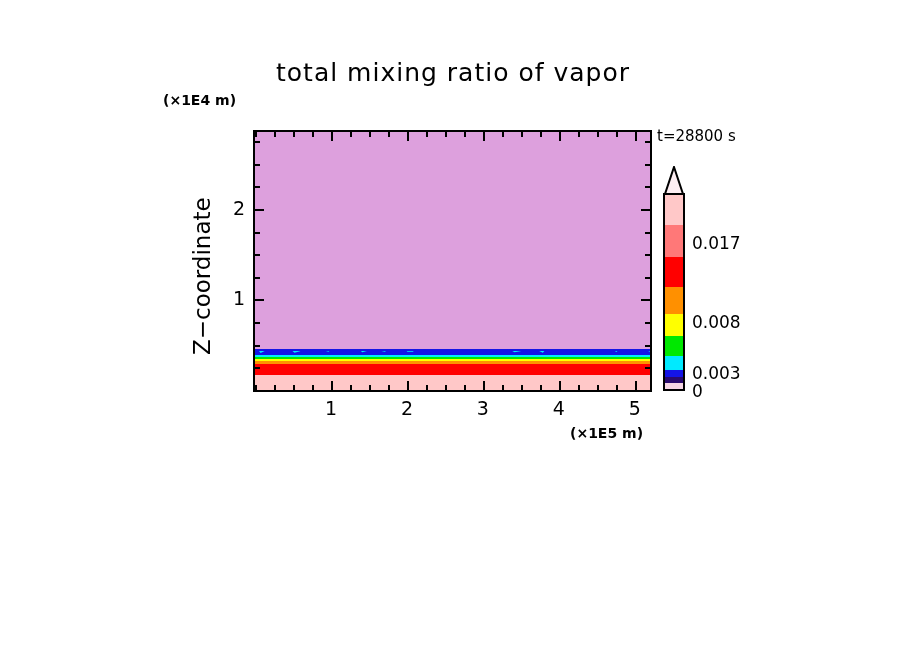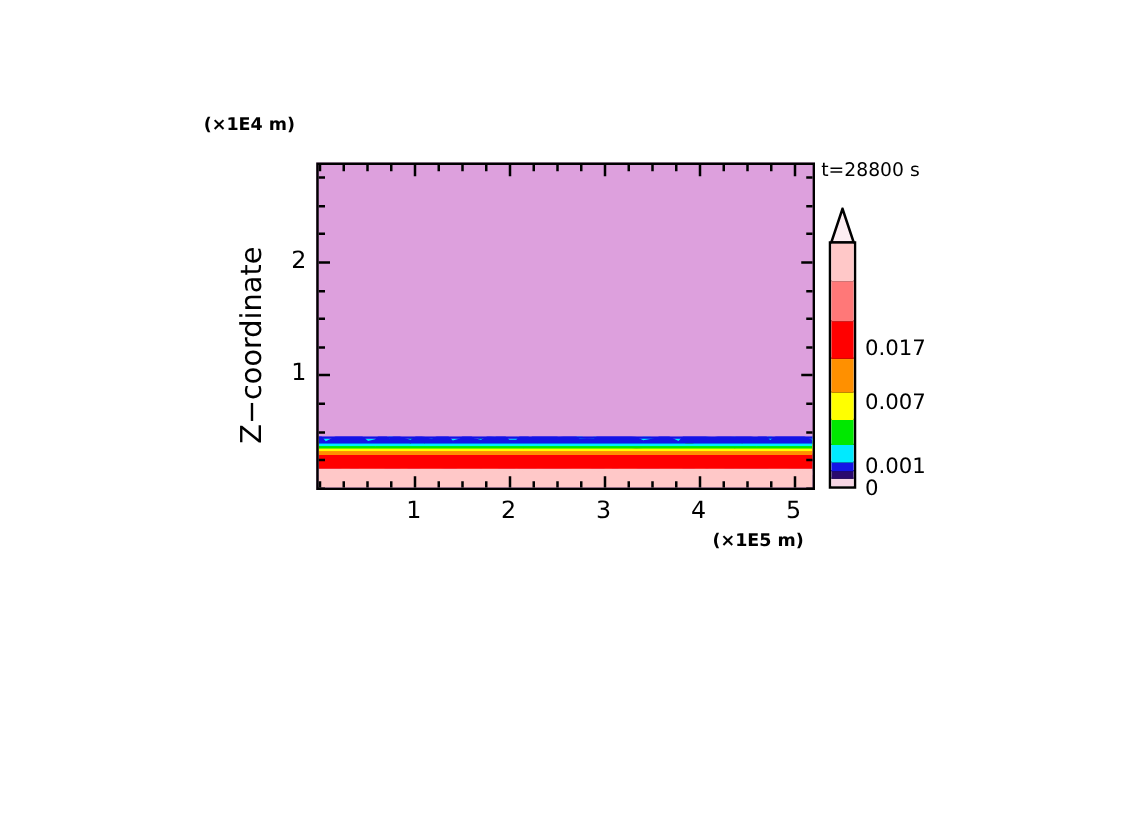--- a/index.html
+++ b/index.html
@@ -74,20 +74,21 @@
   .cblabel{
     position:absolute;font-size:17px;color:#000;white-space:nowrap;
     left:692px;
   }
 </style>
 </head>
 <body>
 
 <div class="fig">
 
+  <div id="chart-title">total mixing ratio of vapor</div>
 
   <div id="y-unit-label">(×1E4 m)</div>
 
   <div id="time-annotation">t=28800 s</div>
 
   <div id="plot-frame">
     <div id="field-layers">
         <div class="layer" style="background: rgb(255, 200, 200); top: 242.611px; height: 15.3895px;"></div>
         <svg width="395" height="8" style="position: absolute; left: 0px; top: 239.611px;">
           <path d="M0,8 L0.0,4.4 L5.6,3.5 L11.3,5.3 L16.9,3.2 L22.6,0.7 L28.2,5.3 L33.9,1.5 L39.5,0.3 L45.1,2.5 L50.8,1.8 L56.4,4.7 L62.1,5.2 L67.7,0.6 L73.4,4.4 L79.0,4.2 L84.6,0.4 L90.3,2.0 L95.9,1.8 L101.6,3.6 L107.2,5.8 L112.9,0.5 L118.5,0.9 L124.1,0.5 L129.8,2.9 L135.4,0.6 L141.1,0.5 L146.7,5.5 L152.4,5.3 L158.0,2.4 L163.6,4.7 L169.3,5.5 L174.9,2.5 L180.6,3.1 L186.2,3.7 L191.9,3.5 L197.5,3.1 L203.1,2.4 L208.8,1.7 L214.4,1.2 L220.1,4.0 L225.7,5.8 L231.4,0.0 L237.0,5.2 L242.6,0.3 L248.3,2.0 L253.9,2.3 L259.6,5.5 L265.2,3.6 L270.9,3.9 L276.5,0.1 L282.1,1.4 L287.8,0.5 L293.4,4.4 L299.1,3.8 L304.7,0.6 L310.4,3.1 L316.0,1.4 L321.6,0.7 L327.3,4.7 L332.9,2.7 L338.6,3.3 L344.2,5.5 L349.9,4.0 L355.5,4.8 L361.1,2.1 L366.8,2.1 L372.4,1.9 L378.1,3.1 L383.7,5.3 L389.4,2.9 L395.0,4.9 L395,8 Z" fill="#ffc8c8"></path>
@@ -211,19 +212,19 @@
       <div class="cb-band" style="background: rgb(20, 20, 230); height: 7px; bottom: 12px; border-top: 1px solid rgb(0, 0, 0);"></div>
       <div class="cb-band" style="background: rgb(0, 234, 255); height: 14px; bottom: 19px; border-top: 1px solid rgb(0, 0, 0);"></div>
       <div class="cb-band" style="background: rgb(0, 232, 0); height: 20px; bottom: 33px; border-top: 1px solid rgb(0, 0, 0);"></div>
       <div class="cb-band" style="background: rgb(255, 255, 0); height: 22px; bottom: 53px; border-top: 1px solid rgb(0, 0, 0);"></div>
       <div class="cb-band" style="background: rgb(255, 144, 0); height: 27px; bottom: 75px; border-top: 1px solid rgb(0, 0, 0);"></div>
       <div class="cb-band" style="background: rgb(255, 0, 0); height: 30px; bottom: 102px; border-top: 1px solid rgb(0, 0, 0);"></div>
       <div class="cb-band" style="background: rgb(255, 120, 120); height: 32px; bottom: 132px; border-top: 1px solid rgb(0, 0, 0);"></div>
       <div class="cb-band" style="background: rgb(255, 200, 200); height: 34px; bottom: 164px; border-top: 1px solid rgb(0, 0, 0);"></div>
     </div>
   <div id="colorbar-labels">
-      <div class="cblabel" style="top: 233px; margin-top: 36px;">0.017</div>
-      <div class="cblabel" style="top: 312px;">0.007</div>
-      <div class="cblabel" style="top: 363px;">0.001</div>
+      <div class="cblabel" style="top: 233px;">0.017</div>
+      <div class="cblabel" style="top: 312px;">0.008</div>
+      <div class="cblabel" style="top: 363px;">0.003</div>
       <div class="cblabel" style="top: 381px;">0</div>
     </div>
 
 </div>
 
 </body></html>

